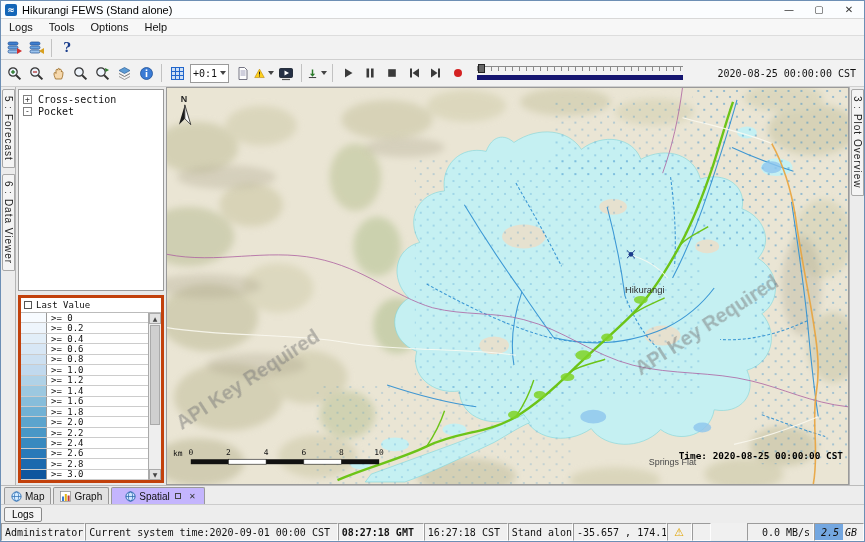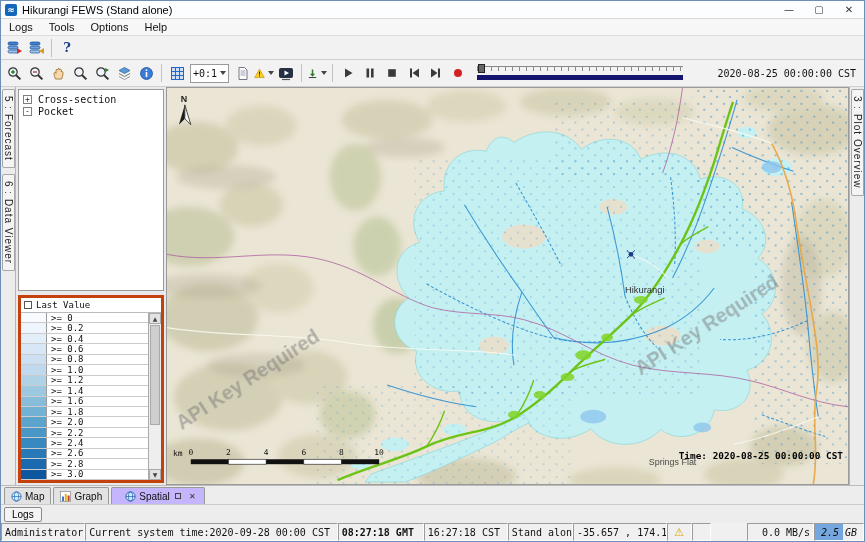--- a/index.html
+++ b/index.html
@@ -597,21 +597,21 @@
     <button class="mini-ctrl">✕</button>
   </div>
 </div>
 
 <div class="logs-row">
   <button class="logs-btn">Logs</button>
 </div>
 
 <div class="statusbar">
   <div class="cell c-user">Administrator</div>
-  <div class="cell c-sys">Current system time:2020-09-28 00:00 CST</div>
+  <div class="cell c-sys">Current system time:2020-09-01 00:00 CST</div>
   <div class="cell c-gmt">08:27:18 GMT</div>
   <div class="cell c-cst">16:27:18 CST</div>
   <div class="cell c-mode">Stand alone</div>
   <div class="cell c-coord">-35.657 , 174.199</div>
   <div class="cell c-warn">
     <span class="warn-glyph">⚠</span>
   </div>
   <div class="cell c-gap"></div>
   <div class="cell c-speed">0.0 MB/s</div>
   <div class="cell c-mem">

